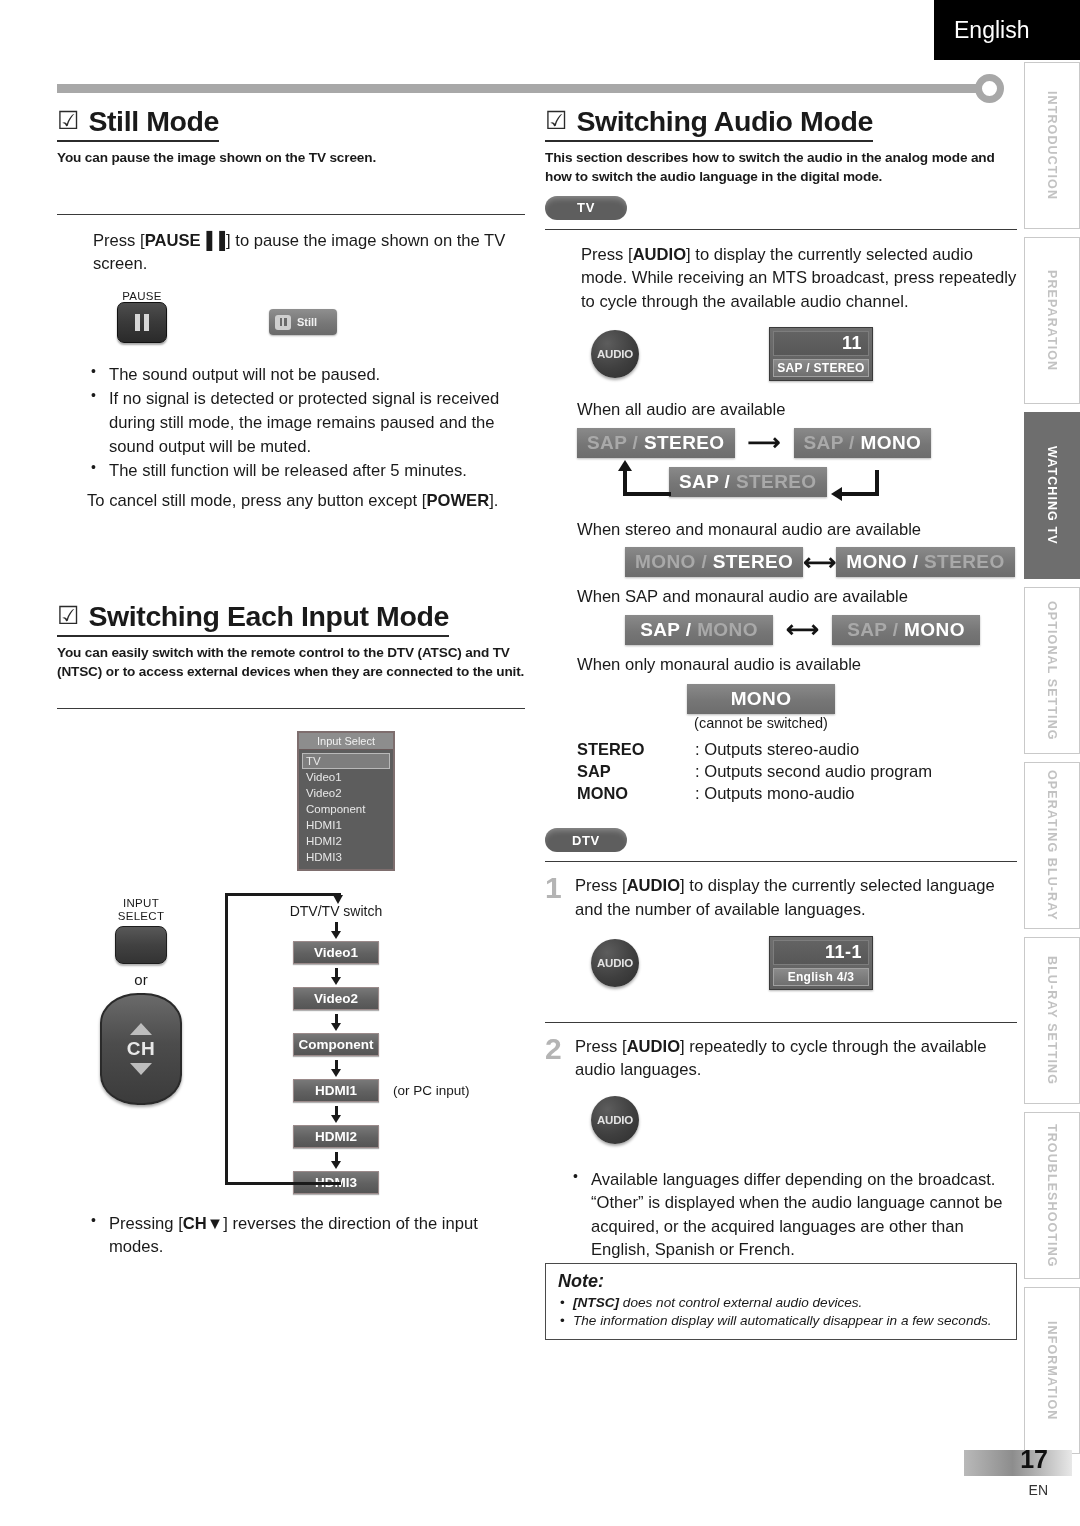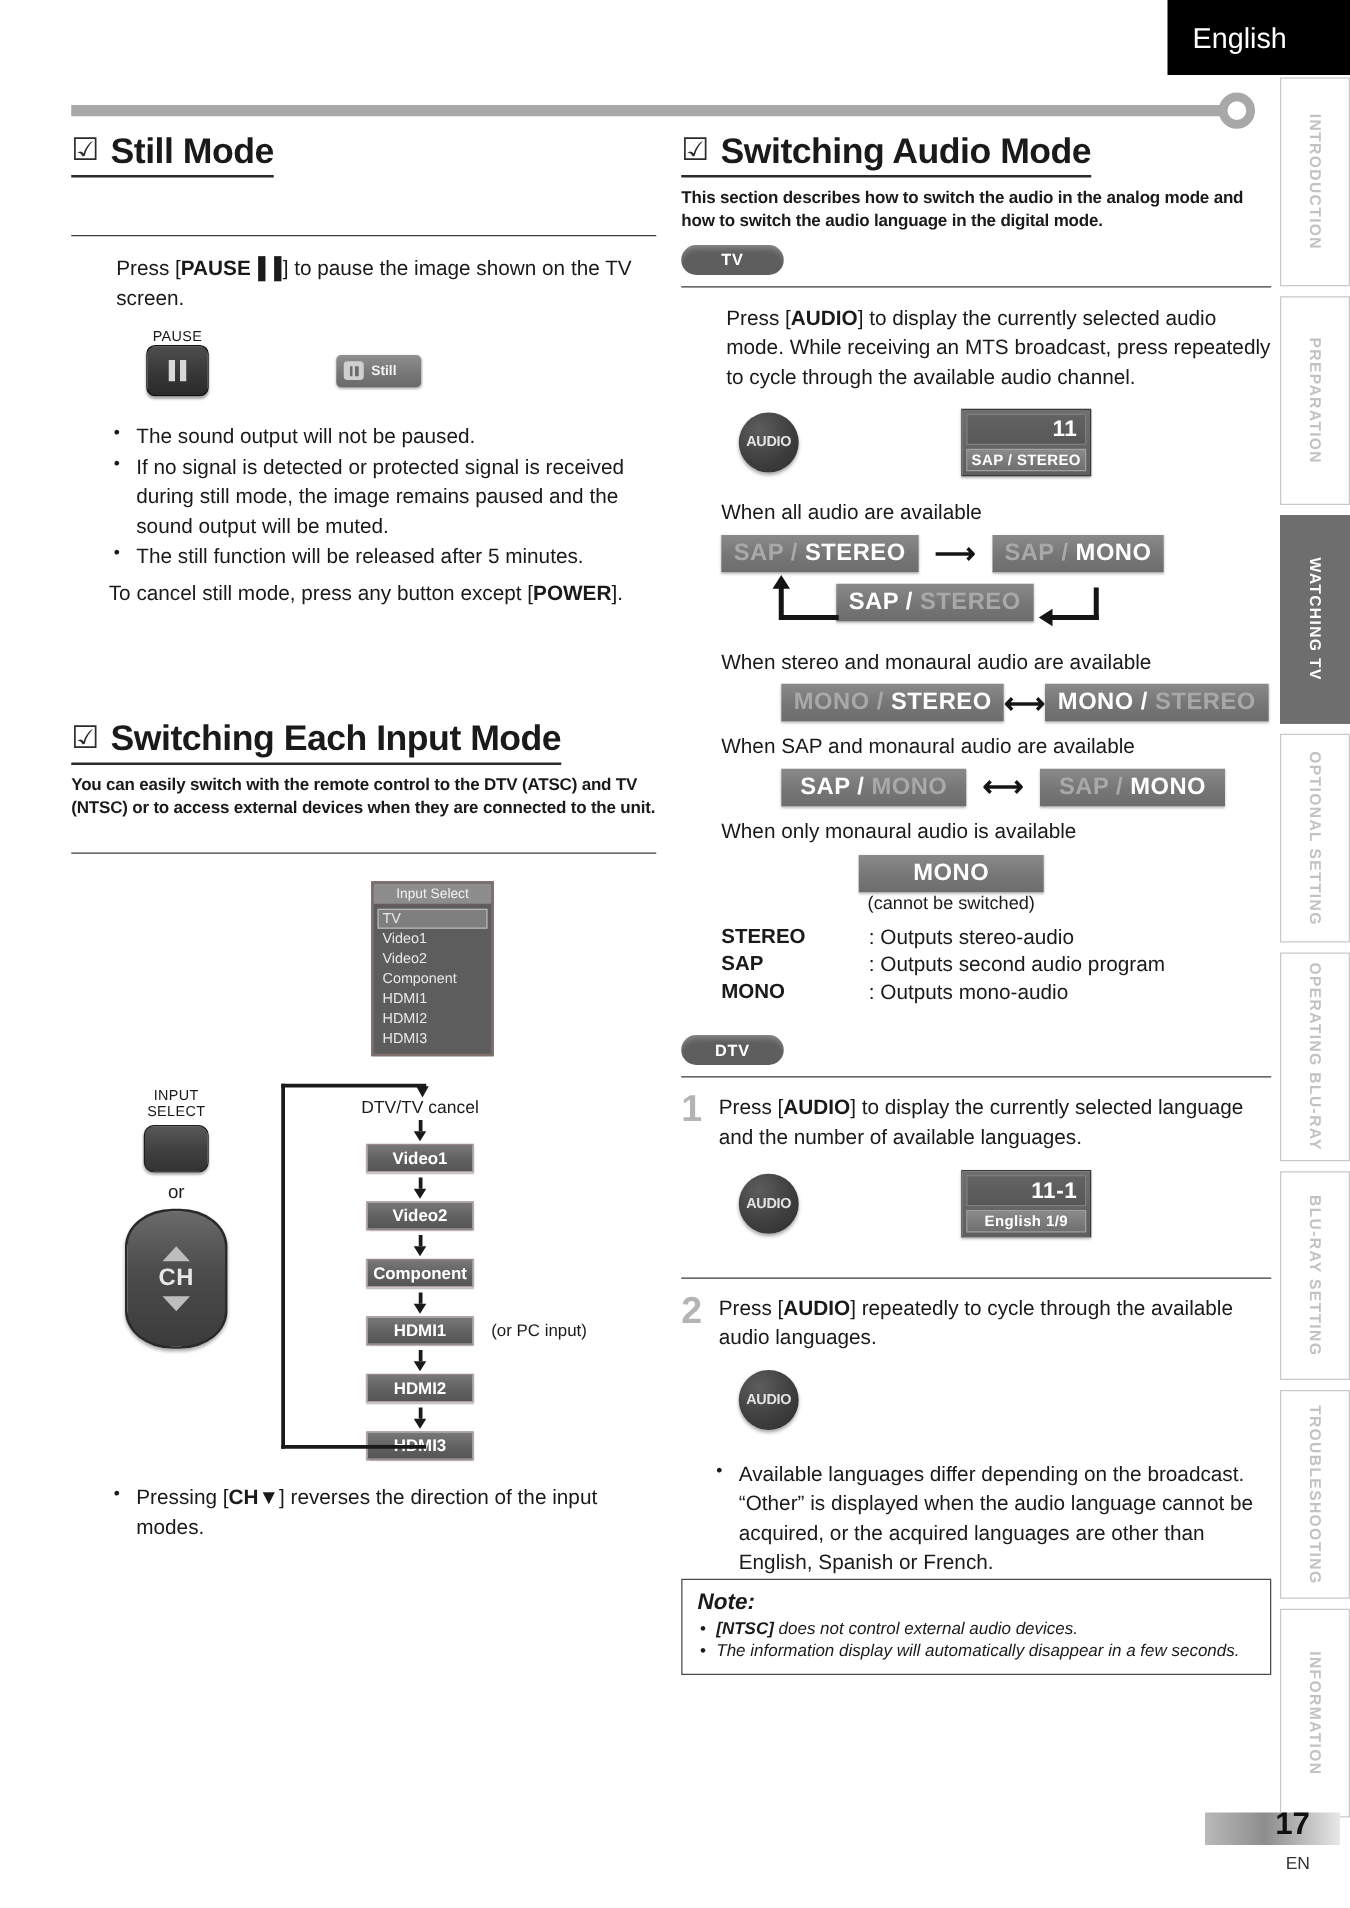--- a/index.html
+++ b/index.html
@@ -273,20 +273,21 @@
       <span>INFORMATION</span>
     </div>
   </div>
 
   <div class="col-left">
 
     <div class="sec-head">
       <span class="chk">☑</span>
       <h2>Still Mode</h2>
     </div>
+    <p class="sec-sub">You can pause the image shown on the TV screen.</p>
 
     <div class="thin-rule" style="margin-top:46px;"></div>
 
     <p class="body-txt" style="margin-top:14px;">
       <span>Press [</span><b>PAUSE</b><span style="letter-spacing:1px;font-weight:700;">▐▐</span><span>] to pause the image shown on the TV screen.</span>
     </p>
 
     <div style="display:flex;align-items:center;margin-top:14px;">
       <div style="margin-left:60px;display:flex;flex-direction:column;align-items:center;">
         <div class="cap">PAUSE</div>
@@ -357,21 +358,21 @@
       </div>
 
       <div class="flow" style="position:relative;padding-left:18px;">
 
         <div style="position:absolute;left:0;top:4px;width:3px;height:292px;background:#1a1a1a;"></div>
         <div style="position:absolute;left:0;top:4px;width:116px;height:3px;background:#1a1a1a;"></div>
         <div style="position:absolute;left:0;top:293px;width:116px;height:3px;background:#1a1a1a;"></div>
         <div style="position:absolute;left:108px;top:6px;width:0;height:0;border-left:5px solid transparent;border-right:5px solid transparent;border-top:9px solid #1a1a1a;"></div>
 
         <div style="margin-left:38px;width:110px;text-align:center;">
-          <div class="flow-label" style="margin-top:14px;">DTV/TV cancel</div>
+          <div class="flow-label" style="margin-top:14px;">DTV/TV switch</div>
           <div class="arr-stem" style="margin-top:3px;"></div>
             <div class="arr-d"></div>
           <div class="flow-item" style="margin:2px auto 0;">Video1</div>
           <div class="arr-stem" style="margin-top:4px;"></div>
             <div class="arr-d"></div>
           <div class="flow-item" style="margin:2px auto 0;">Video2</div>
           <div class="arr-stem" style="margin-top:4px;"></div>
             <div class="arr-d"></div>
           <div class="flow-item" style="margin:2px auto 0;">Component</div>
           <div class="arr-stem" style="margin-top:4px;"></div>
@@ -498,21 +499,21 @@
       <div class="t">
         <span>Press [</span><b>AUDIO</b><span>] to display the currently selected language and the number of available languages.</span>
       </div>
     </div>
     <div style="display:flex;align-items:center;margin-top:14px;padding-left:46px;">
       <div class="key-audio">
         <span>AUDIO</span>
       </div>
       <div class="osd-ch" style="margin-left:130px;">
         <div class="num">11-1</div>
-        <div class="sub">English 1/9</div>
+        <div class="sub">English 4/3</div>
       </div>
     </div>
 
     <div class="thin-rule" style="margin-top:32px;"></div>
 
     <div class="step" style="margin-top:12px;">
       <div class="n">2</div>
       <div class="t">
         <span>Press [</span><b>AUDIO</b><span>] repeatedly to cycle through the available audio languages.</span>
       </div>

